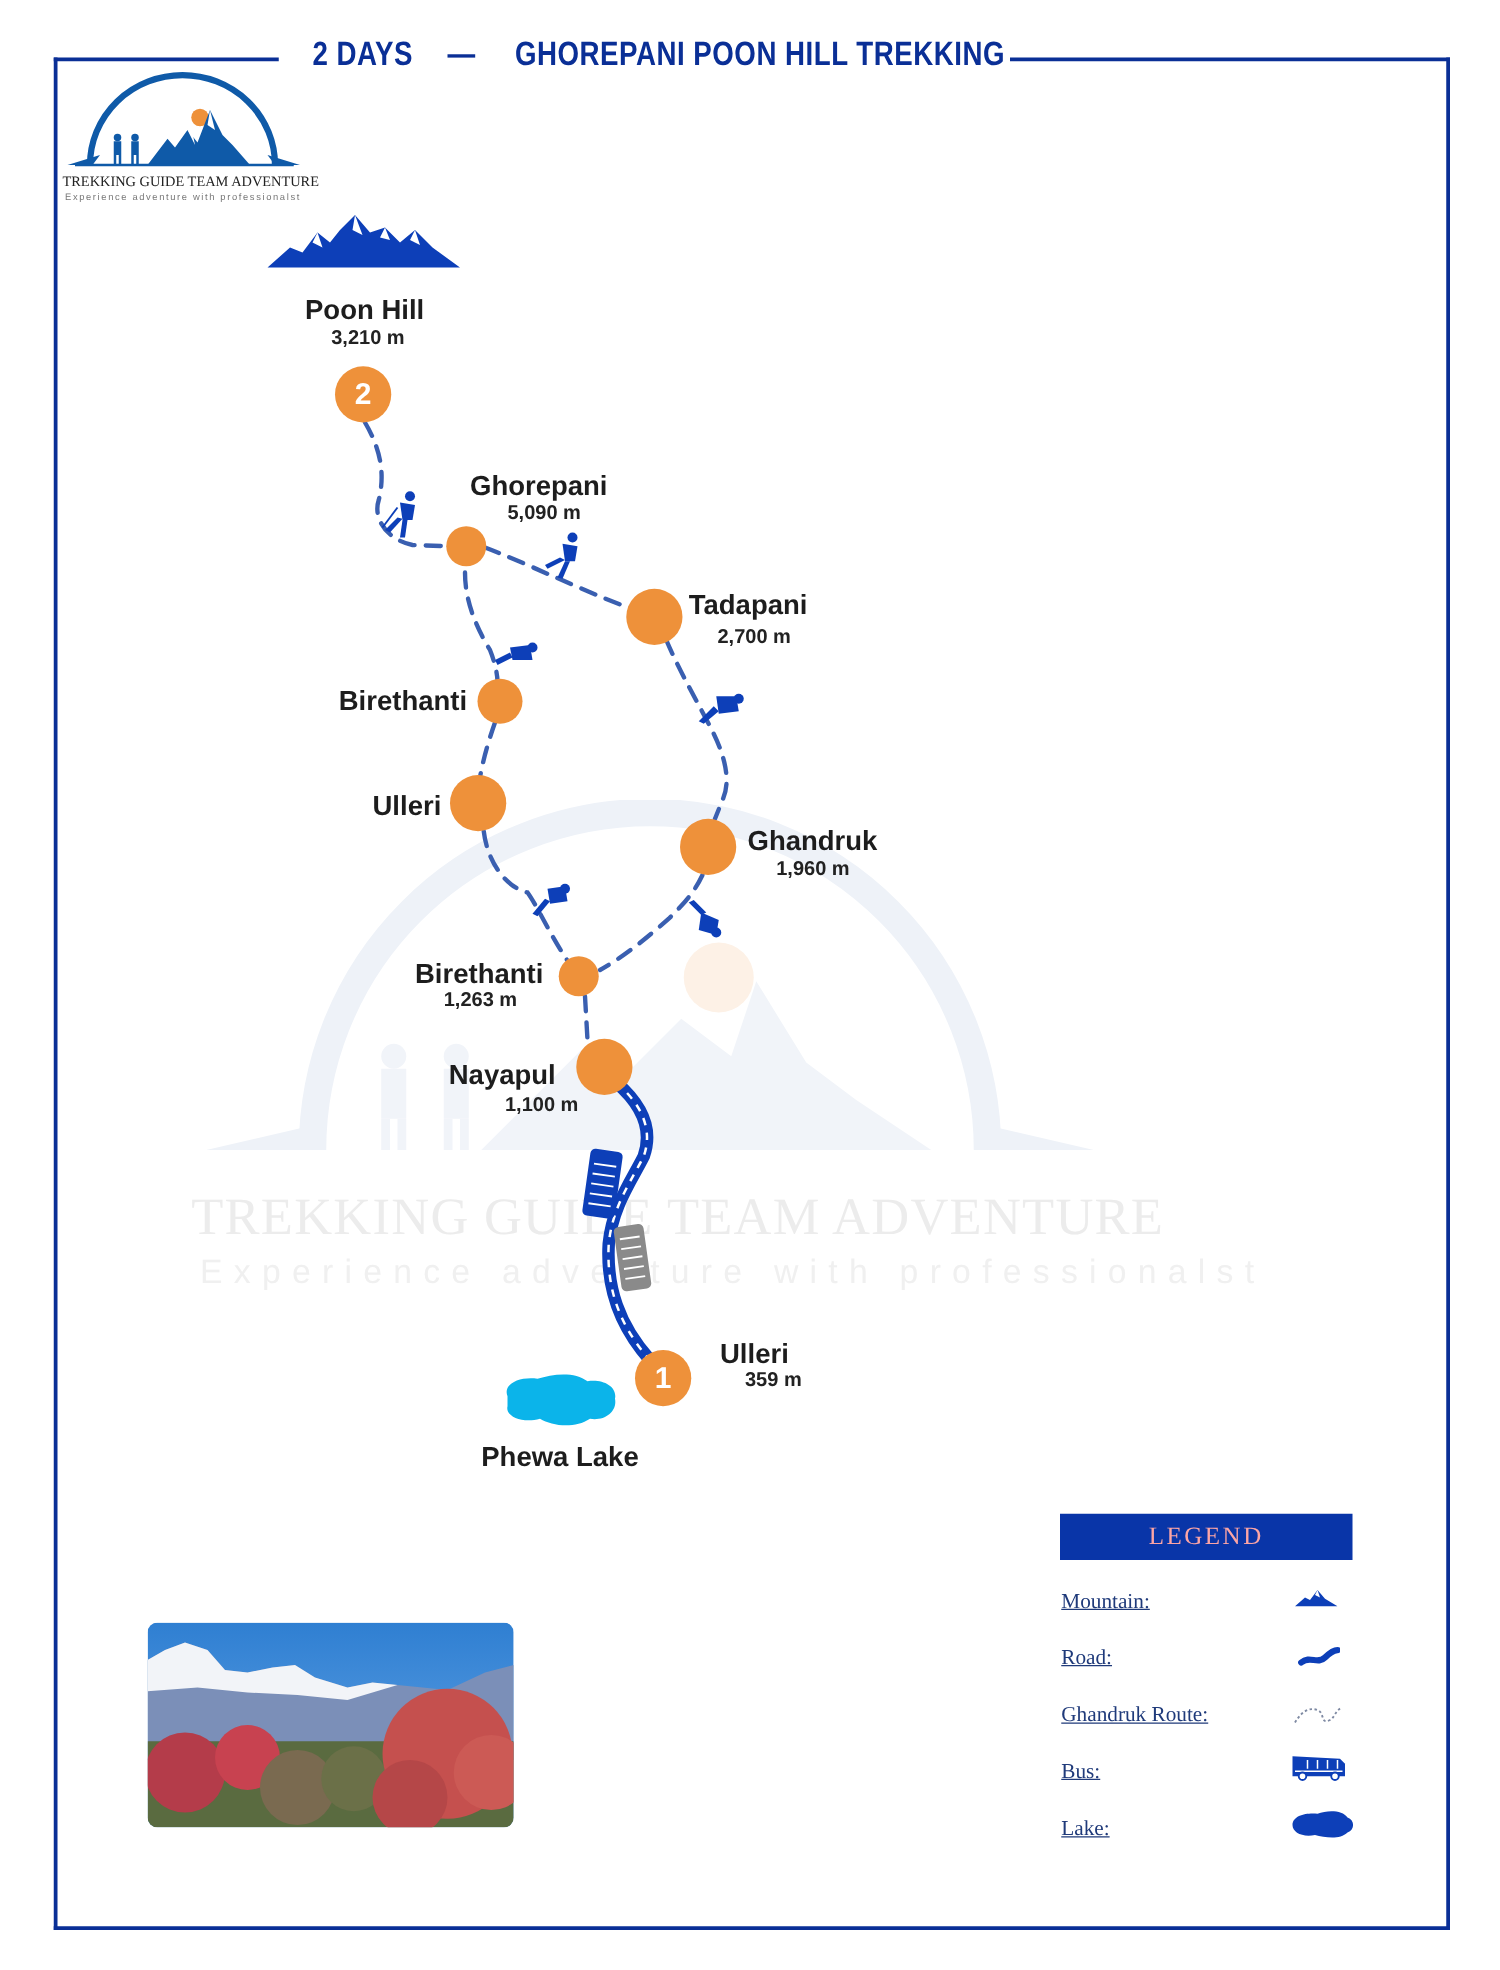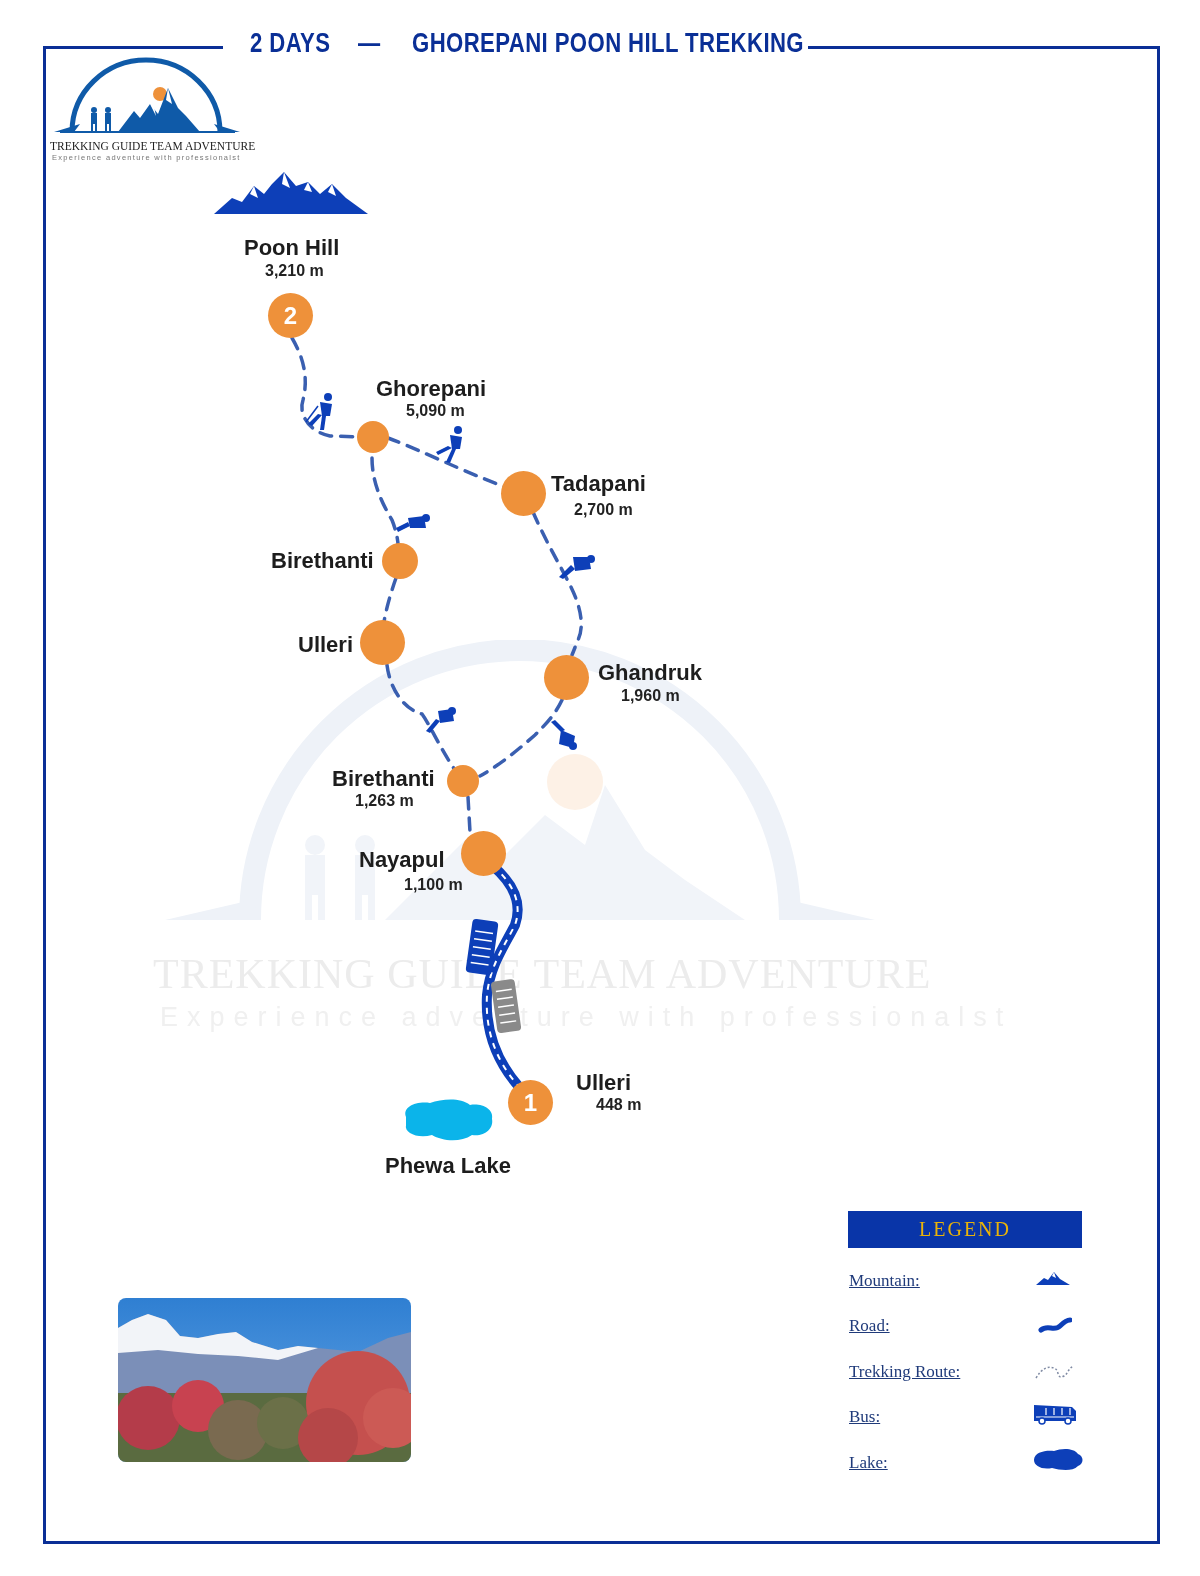--- a/index.html
+++ b/index.html
@@ -3,21 +3,21 @@
 <meta charset="utf-8">
 <style>
   html, body { margin:0; padding:0; background:#ffffff; }
   body { width:1200px; height:1576px; position:relative; overflow:hidden; font-family:"Liberation Sans", sans-serif; }
   .abs { position:absolute; }
   .frame-line { position:absolute; background:#0a2f96; }
   .title-seg { position:absolute; top:28px; font-family:"Liberation Sans", sans-serif; font-weight:bold; color:#0a2f96; font-size:27px; letter-spacing:0.5px; transform:scaleX(0.82); transform-origin:left center; white-space:nowrap; }
   .place-name { position:absolute; font-weight:bold; color:#1d1d1d; font-size:22px; white-space:nowrap; }
   .place-alt { position:absolute; font-weight:bold; color:#222; font-size:16px; white-space:nowrap; }
   .stop { position:absolute; border-radius:50%; background:#ee913a; color:#fff; font-weight:bold; display:flex; align-items:center; justify-content:center; }
-  .legend-head { position:absolute; left:848px; top:1211px; width:234px; height:37px; background:#0935a8; color:#eab308; font-family:"Liberation Serif", serif; font-size:20px; letter-spacing:2px; display:flex; align-items:center; justify-content:center; }
+  .legend-head { position:absolute; left:848px; top:1211px; width:234px; height:37px; background:#0935a8; color:#fca5a5; font-family:"Liberation Serif", serif; font-size:20px; letter-spacing:2px; display:flex; align-items:center; justify-content:center; }
   .legend-label { position:absolute; left:849px; font-family:"Liberation Serif", serif; font-size:17px; color:#1f3a7a; white-space:nowrap;text-decoration:underline; }
   .wm-title { position:absolute; left:153px; top:950px; font-family:"Liberation Serif", serif; font-size:42px; color:#ececec; letter-spacing:1px; white-space:nowrap; }
   .wm-sub { position:absolute; left:160px; top:1002px; font-family:"Liberation Sans", sans-serif; font-size:27px; color:#f0f0f0; letter-spacing:9px; white-space:nowrap; }
   .logo-title { position:absolute; left:50px; top:140px; font-family:"Liberation Serif", serif; font-size:11.5px; color:#222; white-space:nowrap; }
   .logo-sub { position:absolute; left:52px; top:153px; font-family:"Liberation Sans", sans-serif; font-size:7.5px; color:#777; letter-spacing:1.3px; white-space:nowrap; }
   .photo { position:absolute; left:118px; top:1298px; width:293px; height:164px; border-radius:8px; overflow:hidden; }
 </style>
 </head>
 <body>
 
@@ -203,21 +203,21 @@
 <div class="place-name" style="left:598px; top:660px;">Ghandruk</div>
 <div class="place-alt" style="left:621px; top:687px;">1,960 m</div>
 
 <div class="place-name" style="left:332px; top:766px;">Birethanti</div>
 <div class="place-alt" style="left:355px; top:792px;">1,263 m</div>
 
 <div class="place-name" style="left:359px; top:847px;">Nayapul</div>
 <div class="place-alt" style="left:370px; top:876px;margin-left:34px;">1,100 m</div>
 
 <div class="place-name" style="left:576px; top:1070px;">Ulleri</div>
-<div class="place-alt" style="left:596px; top:1096px;">448 m</div>
+<div class="place-alt" style="left:596px; top:1096px;">359 m</div>
 
 <svg class="abs" style="left:398px; top:1097px;" width="98" height="46" viewBox="0 0 98 46">
   <path d="M8 20 C4 10 18 4 32 6 C44 2 62 0 72 8 C84 6 96 12 94 22 C96 32 86 40 74 38 C62 46 44 44 34 38 C20 42 6 36 8 28 Z" fill="#0bb4ea"></path>
 </svg>
 <div class="place-name" style="left:385px; top:1153px;">Phewa Lake</div>
 
 <div class="photo">
   <svg width="293" height="164" viewBox="0 0 293 164">
     <defs>
       <linearGradient id="sky" x1="0" y1="0" x2="0" y2="1">
@@ -245,21 +245,21 @@
 <svg class="abs" style="left:1036px; top:1270px;" width="34" height="16" viewBox="0 0 34 16">
   <path d="M0 15 L8 8 L12 10 L18 2 L24 9 L34 15 Z" fill="#0d3fb8"></path>
   <path d="M18 2 L20 8 L16 6 Z" fill="#fff"></path>
 </svg>
 
 <div class="legend-label" style="top:1316px;">Road:</div>
 <svg class="abs" style="left:1038px; top:1316px;" width="34" height="18" viewBox="0 0 34 18">
   <path d="M3 14 C10 8 16 16 22 10 C26 6 30 4 32 4" fill="none" stroke="#0d3fb8" stroke-width="5" stroke-linecap="round"></path>
 </svg>
 
-<div class="legend-label" style="top:1362px;">Trekking Route:</div>
+<div class="legend-label" style="top:1362px;">Ghandruk Route:</div>
 <svg class="abs" style="left:1034px; top:1362px;" width="42" height="18" viewBox="0 0 42 18">
   <path d="M2 16 C8 6 14 4 20 6 C26 8 22 18 30 14 C34 12 34 6 40 4" fill="none" stroke="#7f8aa3" stroke-width="1.5" stroke-dasharray="2 2"></path>
 </svg>
 
 <div class="legend-label" style="top:1407px;">Bus:</div>
 <svg class="abs" style="left:1032px; top:1401px;" width="46" height="24" viewBox="0 0 46 24">
   <path d="M2 4 L40 6 L44 10 L44 20 L2 20 Z" fill="#0d3fb8"></path>
   <g stroke="#fff" stroke-width="1.2">
       <line x1="4" y1="16" x2="42" y2="16"></line>
       <line x1="14" y1="7" x2="14" y2="14"></line>

